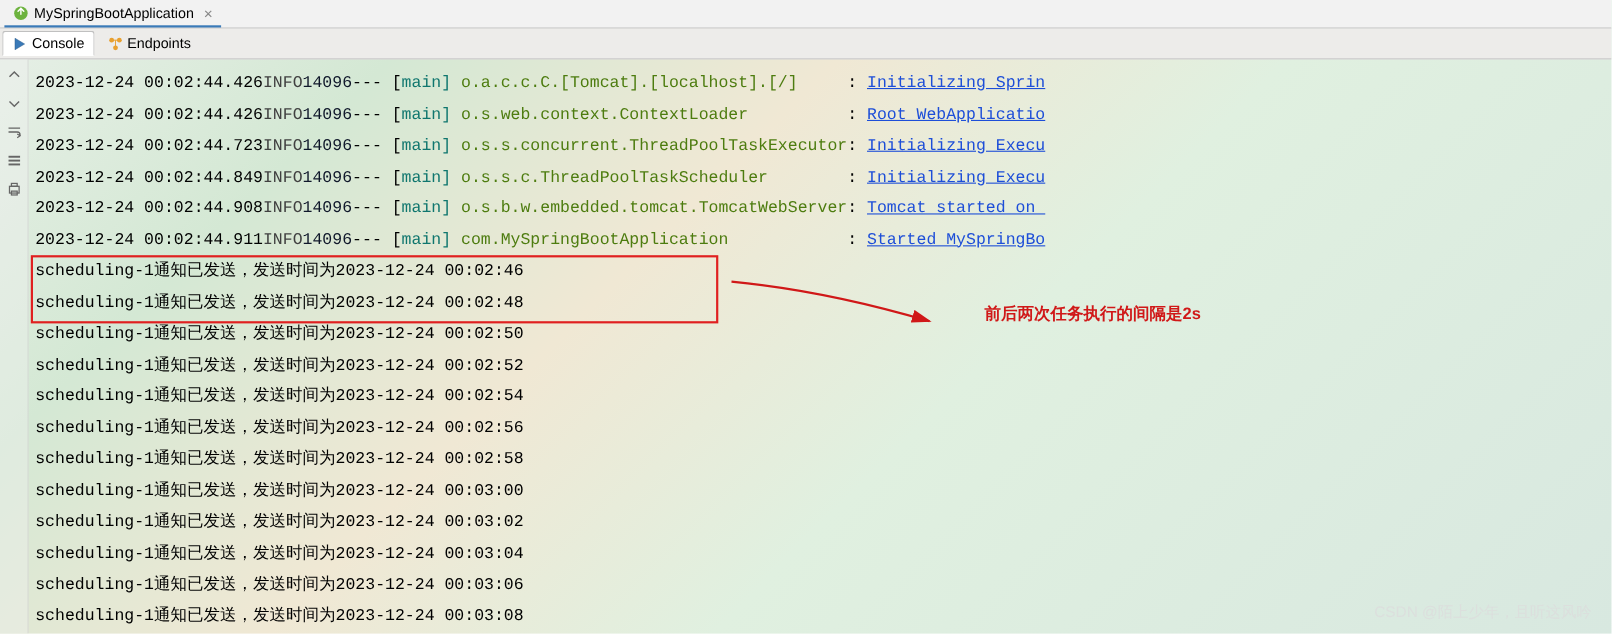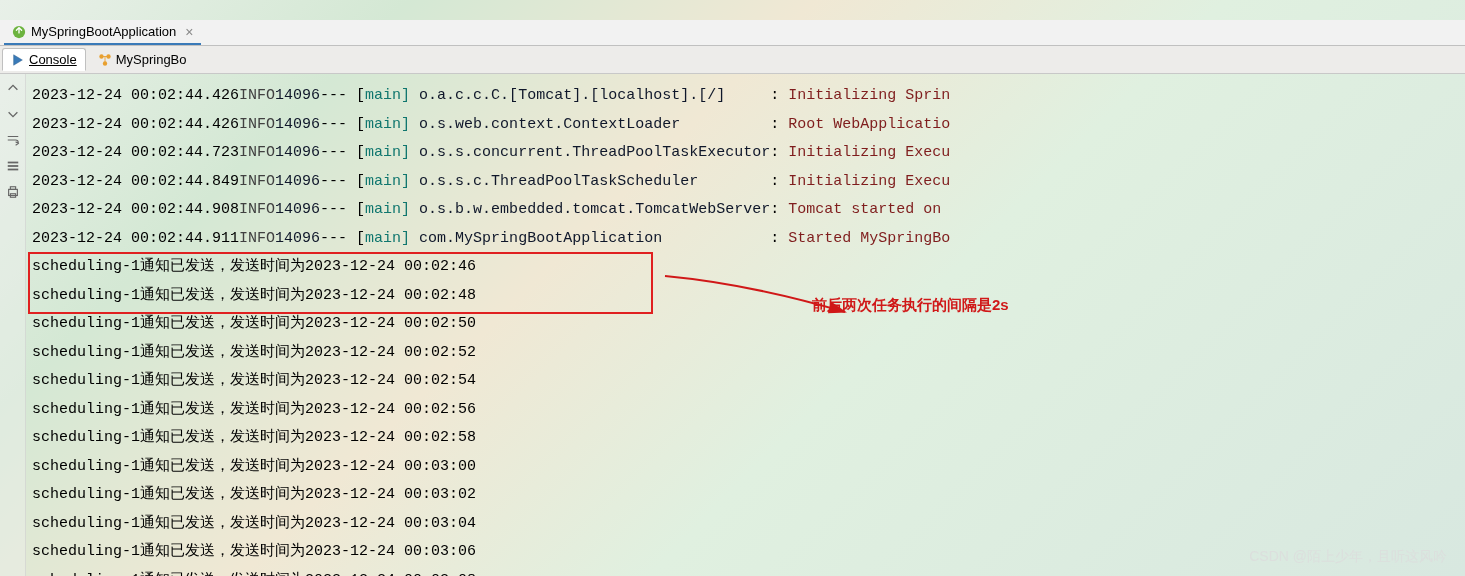--- a/index.html
+++ b/index.html
@@ -12,21 +12,20 @@
     overflow: hidden;
     position: relative;
   }
   .tab-bar {
     height: 26px;
     background: #f2f2f2;
     border-bottom: 1px solid #c0c0c0;
     display: flex;
     align-items: center;
     padding-left: 4px;
-    margin-top: 20px;
   }
   .tab {
     display: flex;
     align-items: center;
     gap: 5px;
     padding: 3px 8px;
     border-bottom: 2px solid #3a7ab8;
     height: 100%;
   }
   .tab .spring-icon {
@@ -49,21 +48,20 @@
     align-items: center;
     gap: 4px;
     padding: 3px 8px;
     cursor: pointer;
   }
   .tool-tab.active {
     background: #fff;
     border: 1px solid #c0c0c0;
     border-bottom: 1px solid #fff;
     border-radius: 3px 3px 0 0;
-    text-decoration: underline;
   }
   .tool-icon { width: 14px; height: 14px; display: inline-block; }
   .run-icon svg, .tool-icon svg { width: 14px; height: 14px; }
   .console-area {
     position: relative;
     display: flex;
     height: calc(100% - 54px);
   }
   .gutter {
     width: 26px;
@@ -93,41 +91,41 @@
     white-space: pre;
     overflow: hidden;
     color: #000;
   }
   .log-line { display: flex; }
   .ts { color: #000; }
   .info { color: #404040; font-weight: 500; }
   .pid { color: #0f172a; }
   .dashes { color: #000; }
   .thread { color: #0f766e; }
-  .logger { color: #0f172a; }
+  .logger { color: #4d7c0f; }
   .colon { color: #000; }
-  .msg { color: #7f1d1d; }
+  .msg { color: #1d4ed8; text-decoration: underline; }
   .highlight-box {
     position: absolute;
     border: 2px solid #e02020;
     left: 28px;
     top: 178px;
     width: 625px;
     height: 62px;
     pointer-events: none;
   }
   .arrow-svg {
     position: absolute;
     left: 660px;
     top: 190px;
     pointer-events: none;
   }
   .annotation {
     position: absolute;
-    left: 812px;
+    left: 895px;
     top: 222px;
     color: #d01818;
     font-family: "Microsoft YaHei", sans-serif;
     font-size: 15px;
     font-weight: 700;
   }
   .watermark {
     position: absolute;
     right: 18px;
     bottom: 10px;
@@ -163,21 +161,21 @@
   </div>
   <div class="tool-tab">
     <span class="tool-icon">
       <svg viewBox="0 0 16 16">
           <circle cx="4" cy="4" r="2.5" fill="#e8a030"></circle>
           <circle cx="12" cy="4" r="2.5" fill="#e8a030"></circle>
           <circle cx="8" cy="12" r="2.5" fill="#e8a030"></circle>
           <path d="M4 4 L12 4 M8 4 L8 12" stroke="#e8a030" stroke-width="1"></path>
         </svg>
     </span>
-    <span>MySpringBo</span>
+    <span>Endpoints</span>
   </div>
 </div>
 
 <div class="console-area">
   <div class="gutter">
     <div class="gutter-btn">
       <svg viewBox="0 0 16 16">
           <path d="M3 10 L8 5 L13 10" stroke="#666" stroke-width="1.5" fill="none"></path>
         </svg>
     </div>

